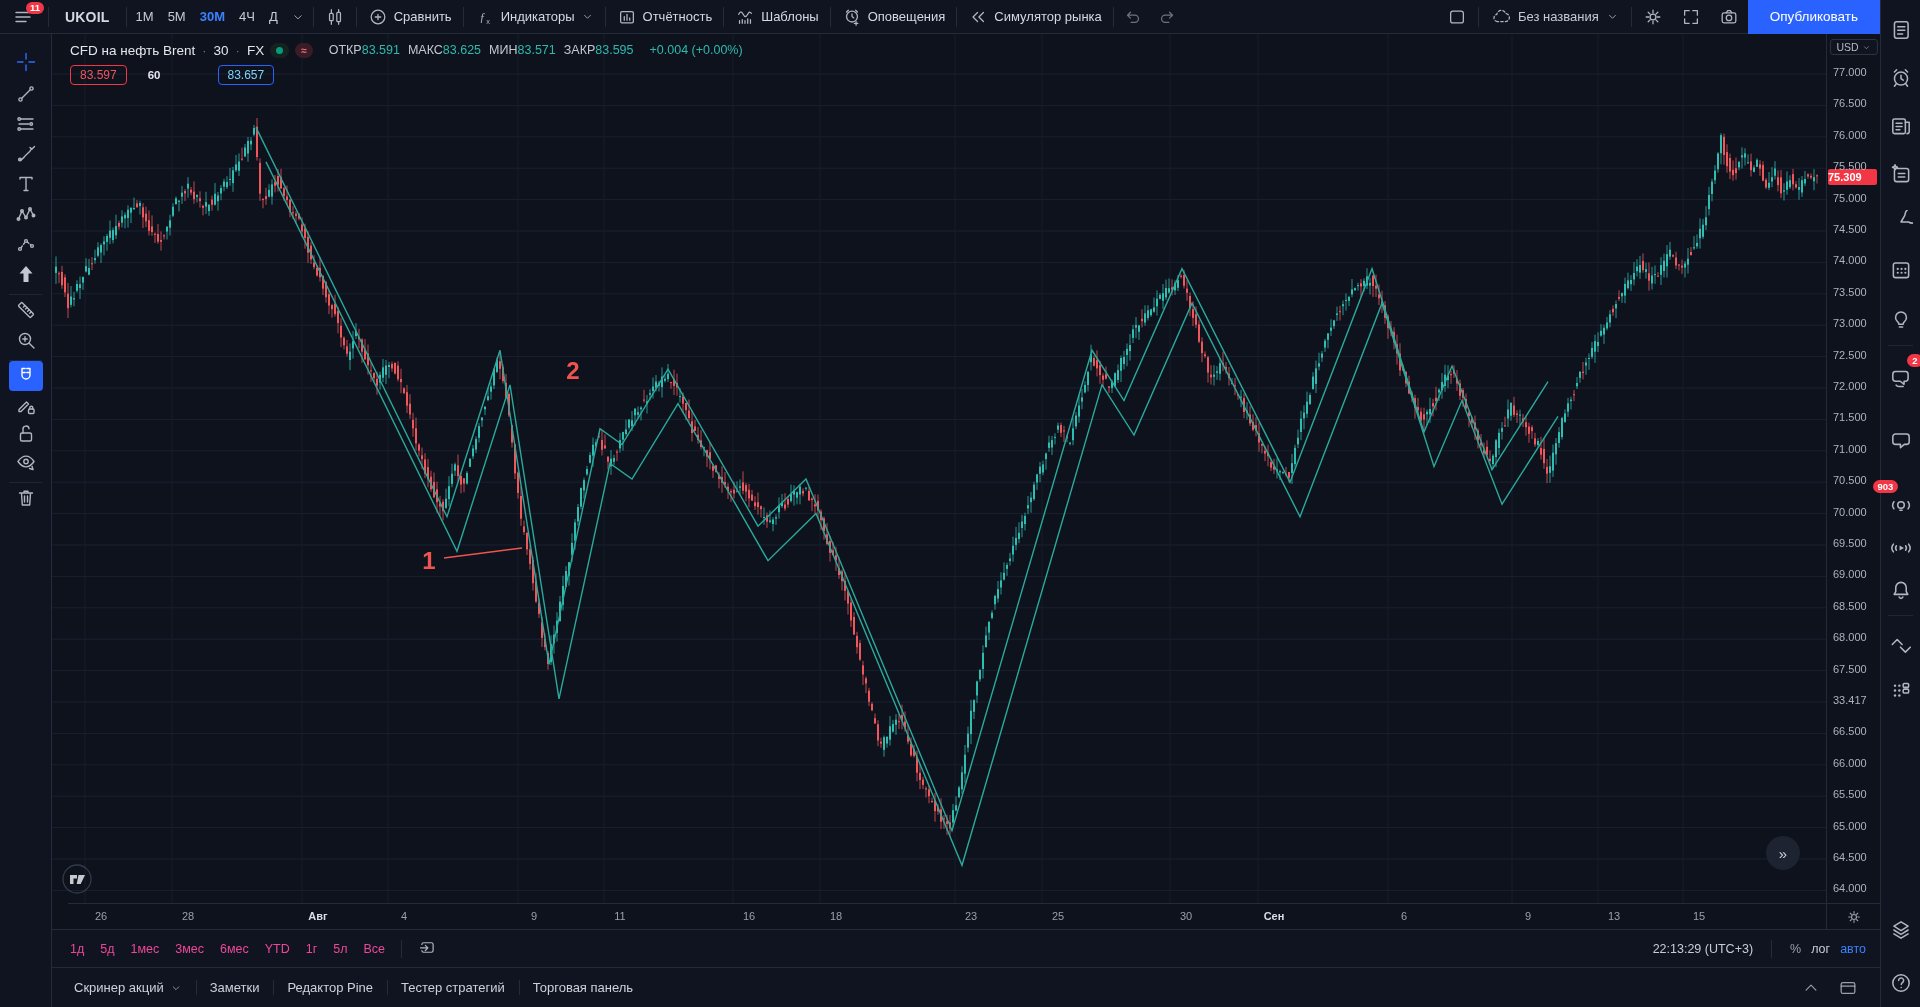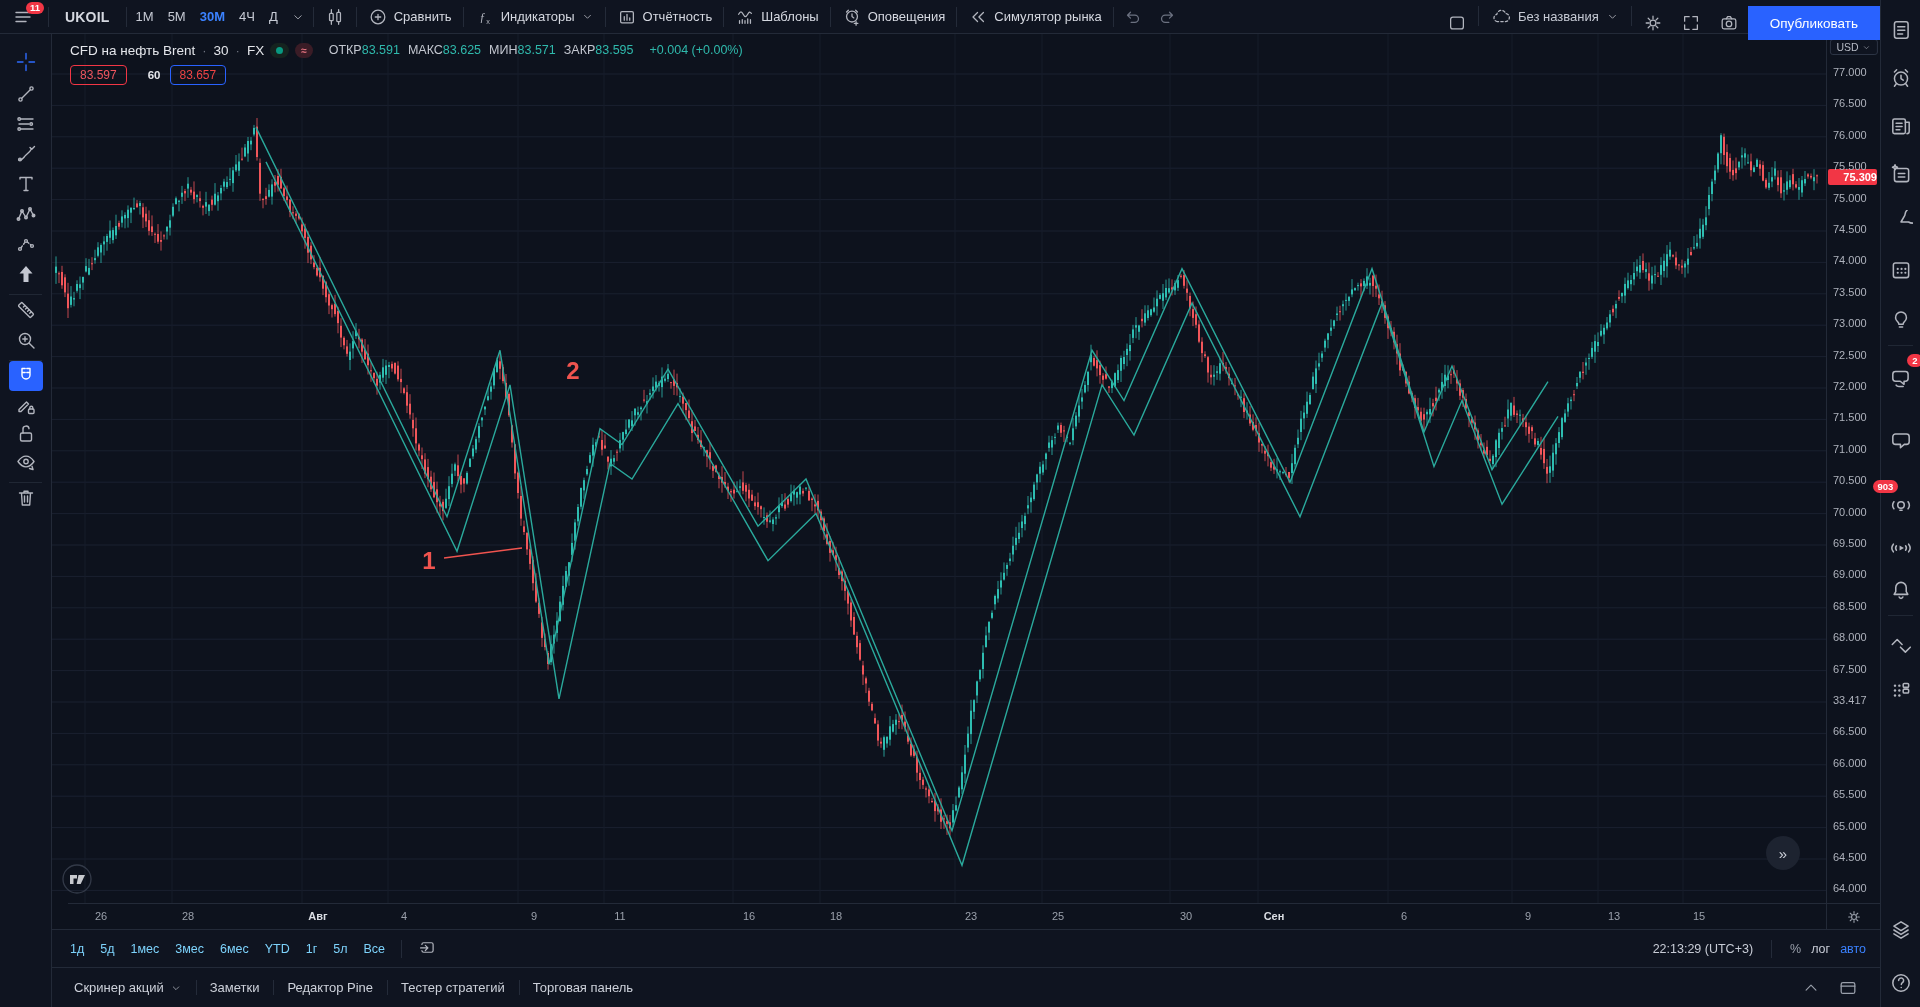--- a/index.html
+++ b/index.html
@@ -18,21 +18,21 @@
     display:flex; align-items:center; border-bottom:1px solid #232a38; background:#0f1420; z-index:30; }
   .tb-item { display:flex; align-items:center; gap:6px; padding:4px 9px; height:34px; cursor:pointer; color:#d5d8e0; }
   .tb-sep { width:1px; height:20px; background:#242b39; margin:0 2px; flex:none; }
   .burger { position:relative; padding:0 12px; }
   .badge { position:absolute; top:2px; right:2px; background:#f23645; color:#fff;
     font-size:9.5px; font-weight:700; border-radius:8px; padding:1px 4px; line-height:1.1; }
   .symbol { font-weight:700; font-size:14px; letter-spacing:.2px; padding:0 14px; }
   .tf { padding:0 7px; color:#c6cad4; font-size:13px; }
   .tf.active { color:#3b82ff; font-weight:600; }
   .tb-label { font-size:13px; color:#d5d8e0; }
-  .tb-right { margin-left:auto; display:flex; height:21px; }
+  .tb-right { margin-left:auto; display:flex; align-items:center; height:21px; }
   .publish { height:34px; display:flex; align-items:center; padding:0 22px;
     background:#2962ff; color:#fff; font-size:13.5px; cursor:pointer; }
   .cloud-name { display:flex; align-items:center; gap:7px; padding:0 10px; color:#c6cad4; }
 
   
   .left-bar { position:absolute; left:0; top:34px; bottom:0; width:52px;
     border-right:1px solid #232a38; background:#0f1420; z-index:20; }
   .lt-icon { position:absolute; left:50%; transform:translate(-50%,-50%); width:34px; height:30px;
     display:flex; align-items:center; justify-content:center; border-radius:4px; cursor:pointer; }
   .lt-div { position:absolute; left:9px; right:9px; height:1px; background:#202734; }
@@ -51,21 +51,21 @@
   
   .center { position:absolute; left:52px; top:34px; right:40px; bottom:0; }
   .plot { position:absolute; left:0; top:0; width:1774px; height:869px; overflow:hidden; }
   .price-axis { position:absolute; left:1774px; top:0; width:54px; height:869px;
     border-left:1px solid #232a38; font-size:11px; color:#aeb2bc; }
   .pa-tick { position:absolute; left:6px; }
   .usd-btn { position:absolute; top:5px; left:50%; transform:translateX(-50%);
     border:1px solid #2c3444; border-radius:3px; padding:1px 6px; font-size:10.5px; color:#b7bbc5;
     display:flex; align-items:center; gap:3px; cursor:pointer; background:#0f1420; }
   .last-price { position:absolute; left:1px; right:3px; background:#f23645; color:#fff;
-    text-align:right; font-size:11px; font-weight:700; border-radius:2px; padding:2px 0; }
+    text-align:left; font-size:11px; font-weight:700; border-radius:2px; padding:2px 0; }
   .time-axis { position:absolute; left:16px; top:869px; width:1774px; height:26px;
     border-top:1px solid #232a38; font-size:11px; color:#9aa0ab; }
   .ta-tick { position:absolute; top:6px; width:40px; margin-left:-20px; text-align:center; cursor:ew-resize; }
   .ta-tick.month { color:#dadde3; font-weight:600; }
   .axis-corner { position:absolute; left:1774px; top:869px; width:54px; height:26px;
     border-left:1px solid #232a38; border-top:1px solid #232a38;
     display:flex; align-items:center; justify-content:center; cursor:pointer; }
 
   .legend { position:absolute; left:18px; top:5px; z-index:5; }
   .legend-row1 { display:flex; align-items:center; gap:6px; height:22px; }
@@ -74,32 +74,32 @@
   .pill { display:flex; align-items:center; height:15px; border-radius:8px; padding:0 6px; cursor:pointer; }
   .pill.vis { background:#15231f; }
   .pill.vis .dot { width:7px; height:7px; border-radius:50%; background:#089981; }
   .pill.flag { background:#3a1c26; color:#f77c8a; font-size:10px; font-weight:700; }
   .ohlc { display:flex; gap:8px; margin-left:10px; font-size:12.5px; }
   .ohlc .lbl { color:#c3c7d0; }
   .ohlc .val { color:#2fb9ac; }
   .legend-row2 { display:flex; align-items:center; gap:9px; margin-top:4px; }
   .ba-box { border:1px solid; border-radius:4px; padding:2px 9px; font-size:12px; cursor:pointer; }
   .ba-box.bid { border-color:#f23645; color:#f0565f; }
-  .ba-box.ask { border-color:#2962ff; color:#ef4444; }
+  .ba-box.ask { border-color:#2962ff; color:#7dd3fc;margin-left:48px; }
   .mid { font-size:11.5px; font-weight:700; color:#e4e6eb;padding-left:12px; }
 
   .tv-logo { position:absolute; left:9px; top:829px; width:32px; height:32px; opacity:.85; cursor:pointer; }
   .collapse-btn { position:absolute; left:1714px; top:802px; width:34px; height:34px; border-radius:50%;
     background:#1d2330; color:#cdd1da; display:flex; align-items:center; justify-content:center;
     font-size:15px; cursor:pointer; z-index:6; }
 
   
   .bottom-toolbar { position:absolute; left:0; top:895px; width:1828px; height:38px;
     border-top:1px solid #232a38; display:flex; align-items:center; padding:0 10px; background:#0f1420; }
-  .range-btn { padding:4px 8px; font-size:12.5px; color:#7dd3fc; cursor:pointer; border-radius:3px; }
+  .range-btn { padding:4px 8px; font-size:12.5px; color:#ec4899; cursor:pointer; border-radius:3px; }
   .bt-sep { width:1px; height:18px; background:#242b39; margin:0 8px; }
   .bt-right { margin-left:auto; display:flex; align-items:center; gap:10px; }
   .clock { font-size:12.5px; color:#c8ccd6; cursor:pointer; }
   .pct { color:#9aa0ab; font-size:12.5px; cursor:pointer; }
   .log { color:#c8ccd6; font-size:12.5px; cursor:pointer; }
   .auto { color:#3b82ff; font-size:12.5px; cursor:pointer; margin-right:4px; }
 
   
   .tabs-row { position:absolute; left:0; top:933px; width:1828px; height:40px;
     border-top:1px solid #232a38; display:flex; align-items:center; padding:0 8px; background:#0f1420; }

